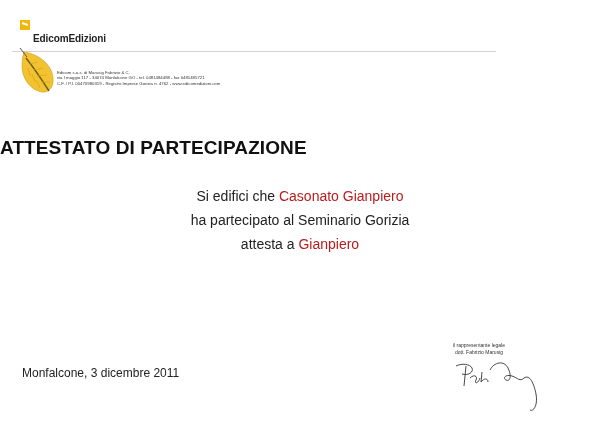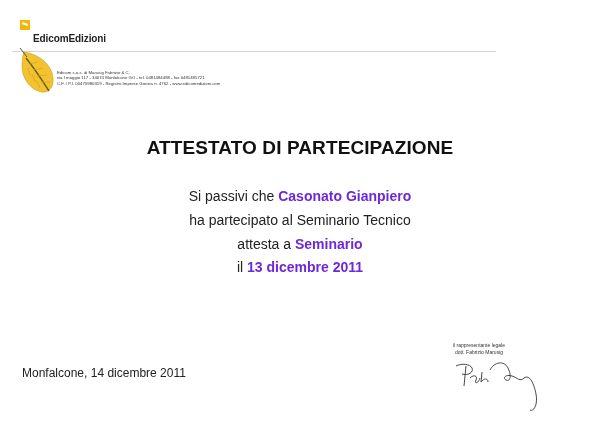--- a/index.html
+++ b/index.html
@@ -24,28 +24,28 @@
       background: #d8d0d8;
     }
     .leaf {
       position: absolute; left: 16px; top: 48px; width: 40px; height: 46px;
     }
     .company-info {
       position: absolute; left: 57px; top: 70px; font-size: 4.3px; line-height: 5.3px;
       color: #333; font-family: "Liberation Sans", sans-serif;
     }
     .title {
-      position: absolute; left: 0; width: 600px; top: 137px; text-align: center;
+      position: absolute; left: 0; width: 600px; top: 137px; 
       font-size: 19px; font-weight: bold; color: #111; letter-spacing: 0.1px;
     }
     .body-lines {
       position: absolute; left: 0; width: 600px; top: 185px; text-align: center;
       font-size: 14px; line-height: 23.8px; color: #222;
     }
-    .body-lines b { font-weight: bold; color: #6d28d9; margin-top: 24px; }
+    .body-lines b { font-weight: normal; color: #b91c1c; margin-top: 24px; }
     .place-date {
       position: absolute; left: 22px; top: 366px; font-size: 12px; color: #222;
     }
     .legal-rep {
       position: absolute; left: 444px; top: 342px; width: 70px; text-align: center;
       font-size: 5px; line-height: 6.5px; color: #333;
     }
     .signature {
       position: absolute; left: 454px; top: 360px; width: 90px; height: 56px;
     }
@@ -68,32 +68,29 @@
 <div class="company-info">
   <div>Edicom s.a.s. di Marusig Fabrizio &amp; C.</div>
   <div>via I maggio 117 - 34074 Monfalcone GO - tel. 0481484488 - fax 0481485721</div>
   <div>C.F. / P.I. 00470980319 - Registro Imprese Gorizia n. 4762 - www.edicomedizioni.com</div>
 </div>
 
 <div class="title">ATTESTATO DI PARTECIPAZIONE</div>
 
 <div class="body-lines">
   <div>
-    <span>Si passivi che </span><b>Casonato Gianpiero</b>
+    <span>Si edifici che </span><b>Casonato Gianpiero</b>
   </div>
-  <div>ha partecipato al Seminario Tecnico</div>
+  <div>ha partecipato al Seminario Gorizia</div>
   <div>
-    <span>attesta a </span><b>Seminario</b>
-  </div>
-  <div>
-    <span>il </span><b>13 dicembre 2011</b>
+    <span>attesta a </span><b>Gianpiero</b>
   </div>
 </div>
 
-<div class="place-date">Monfalcone, 14 dicembre 2011</div>
+<div class="place-date">Monfalcone, 3 dicembre 2011</div>
 
 <div class="legal-rep">
   <div>il rappresentante legale</div>
   <div>dott. Fabrizio Marusig</div>
 </div>
 
 <svg class="signature" viewBox="0 0 90 56">
   <path d="M2 6 C8 3 16 4 18 8 C20 12 14 16 8 14 M12 6 L10 26 M16 18 C20 14 24 16 22 20 C20 24 24 24 26 18 M28 12 L27 22 C30 18 34 18 34 22" stroke="#333" stroke-width="0.9" fill="none"></path>
   <path d="M36 10 C40 2 50 0 54 8 C58 16 56 22 52 20 C48 18 52 14 58 16 C64 18 66 22 70 18 C76 14 80 24 82 34 C84 44 80 52 76 50" stroke="#333" stroke-width="0.9" fill="none"></path>
 </svg>

